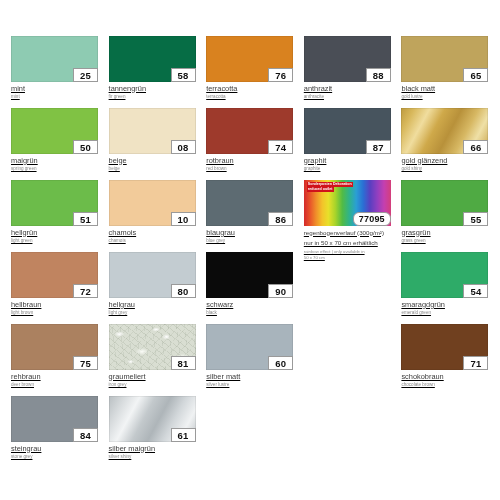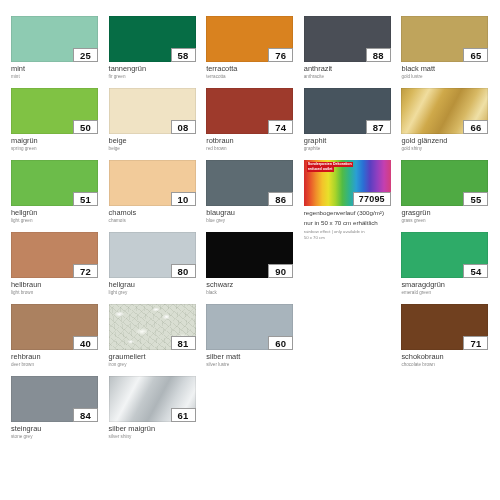--- a/index.html
+++ b/index.html
@@ -6,21 +6,22 @@
   body{
     width:500px;height:500px;
     background:#ffffff;
     font-family:"Liberation Sans", sans-serif;
     overflow:hidden;
   }
   #sheet{
     position:relative;
     width:500px;height:448px;
     box-sizing:border-box;
-    padding:16px 0 0 0;
+    padding:36px 0 0 0;
+    text-decoration:underline;
   }
   .grid{
     display:grid;
     grid-template-columns:repeat(5, 1fr);
     grid-template-rows:repeat(6, 72px);
     column-gap:0px;
     row-gap:0px;
     padding:0 6px;
   }
   .cell{
@@ -50,21 +51,21 @@
     box-sizing:border-box;
     display:flex;
     align-items:center;
     justify-content:center;
     font-size:9.5px;
     font-weight:bold;
     color:#111;
     letter-spacing:0.2px;
     padding:0 3px;
   }
-  .badge.wide{ min-width:38px; font-size:9px; }
+  .badge.wide{ min-width:38px; font-size:9px;border-radius:6px; }
   .name{
     margin-top:2.5px;
     font-size:7.4px;
     color:#3b3b3b;
     line-height:1.15;
     white-space:nowrap;
   }
   .name-en{
     font-size:4.6px;
     color:#8a8a8a;
@@ -291,21 +292,21 @@
         <div class="sw-wrap">
           <div class="sw border" style="background: rgb(46, 171, 104);"></div>
           <div class="badge">54</div>
         </div>
         <div class="name">smaragdgrün</div>
         <div class="name-en">emerald green</div>
       </div>
       <div class="cell">
         <div class="sw-wrap">
           <div class="sw border" style="background: rgb(171, 129, 96);"></div>
-          <div class="badge">40</div>
+          <div class="badge">75</div>
         </div>
         <div class="name">rehbraun</div>
         <div class="name-en">deer brown</div>
       </div>
       <div class="cell">
         <div class="sw-wrap">
           <div class="sw marble border"></div>
           <div class="badge">81</div>
         </div>
         <div class="name">graumeliert</div>

